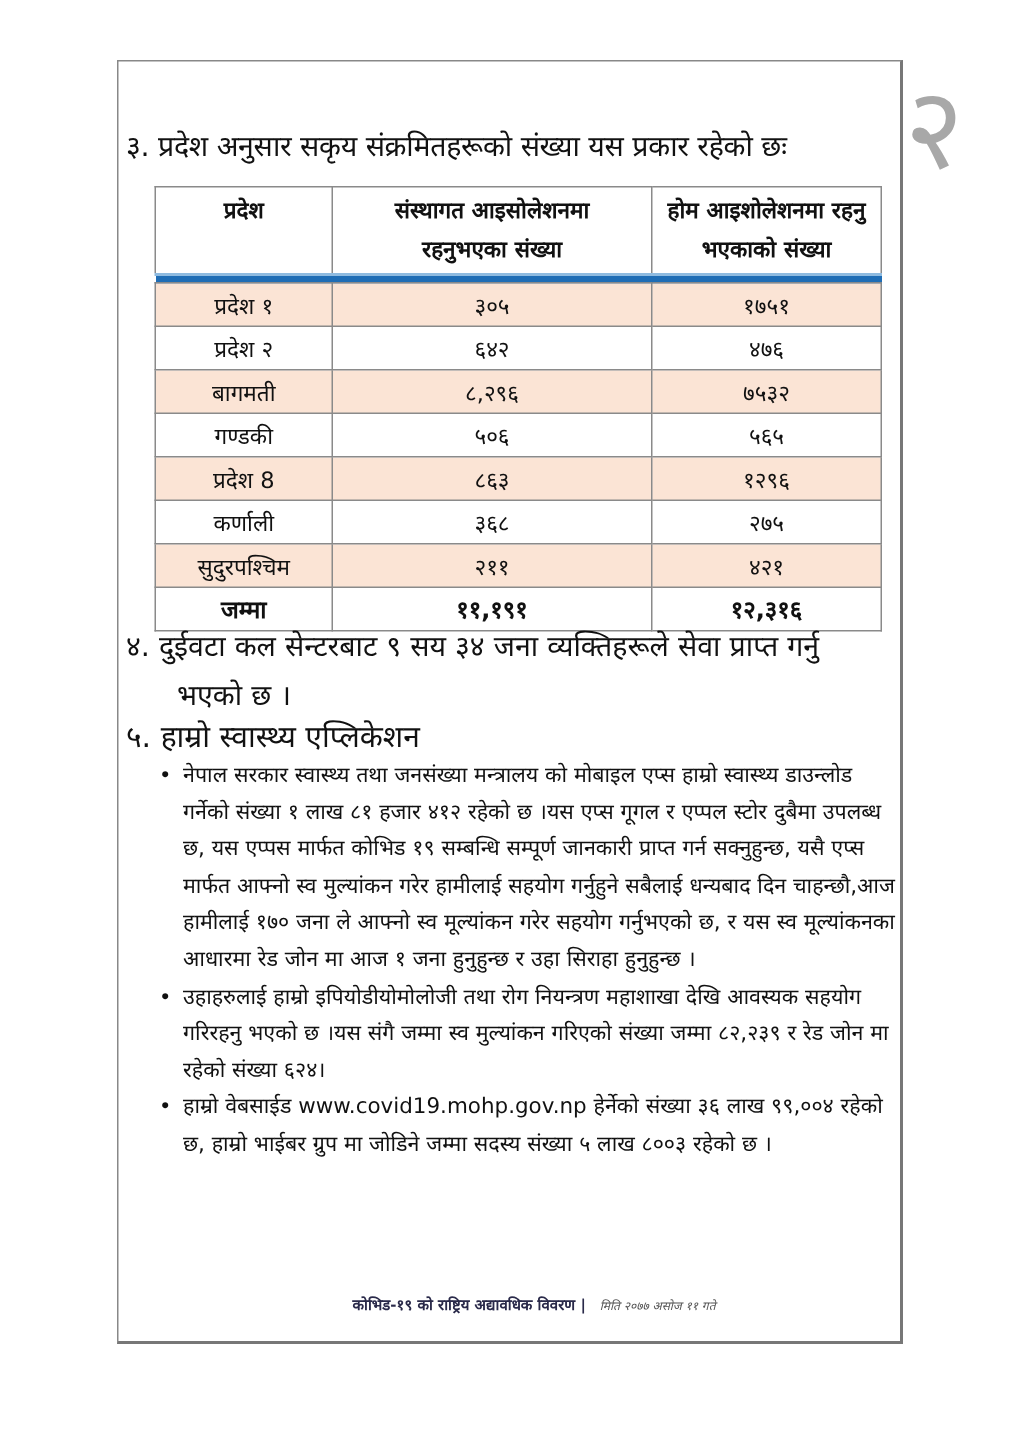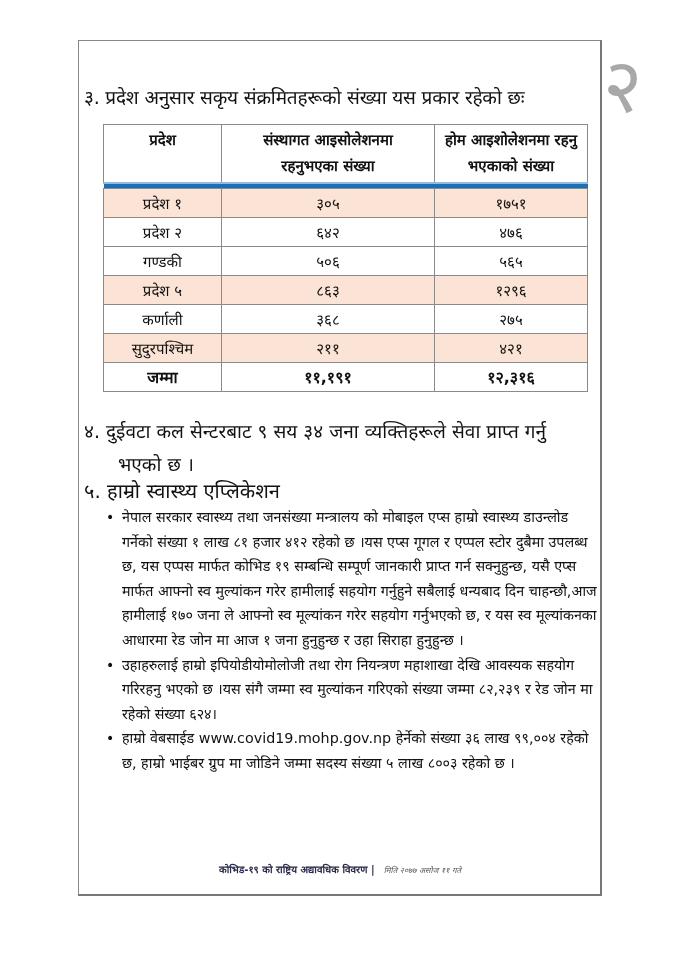--- a/index.html
+++ b/index.html
@@ -22,21 +22,21 @@
   table.prov tr.total td { font-weight: bold; font-size: 16px; }
   table.prov tr.total td.num { font-weight: bold; }
   table.prov tr.total td.num.b { font-weight: bold; }
   .sec4 { position: absolute; left: 84px; top: 404px; width: 516px; font-size: 19px; line-height: 33px; margin-top: 11px; }
   .sec4 .indent { padding-left: 34px; }
   .sec5-title { position: absolute; left: 84px; top: 477px; font-size: 20px; }
   .bullets { position: absolute; left: 104px; top: 505px; width: 496px; font-size: 14.3px; line-height: 24.6px; }
   .bullet { position: relative; padding-left: 18px; margin-bottom: 0; }
   .bullet .dot { position: absolute; left: 2px; top: 0; font-size: 14px; }
   .bullet + .bullet { margin-top: 0; }
-  .footer { position: absolute; left: 78px; width: 524px; top: 862px; text-align: center; font-size: 10px; color: #333; }
+  .footer { position: absolute; left: 78px; width: 524px; top: 862px; text-align: center; font-size: 10px; color: #333; padding-left: 16px; }
   .footer .main { font-weight: bold; color: #2a2a4a; }
   .footer .date { font-style: italic; font-size: 8px; color: #555; margin-left: 6px; }
 </style>
 </head>
 <body>
 
 <div class="page-border"></div>
 <div class="page-number">२</div>
 
 <div class="sec3-title">३. प्रदेश अनुसार सकृय संक्रमितहरूको संख्या यस प्रकार रहेको छः</div>
@@ -62,27 +62,32 @@
     <tr class="shade">
       <td>प्रदेश १</td>
       <td>३०५</td>
       <td>१७५१</td>
     </tr>
     <tr>
       <td>प्रदेश २</td>
       <td>६४२</td>
       <td>४७६</td>
     </tr>
+    <tr class="shade">
+      <td>बागमती</td>
+      <td>८,२९६</td>
+      <td>७५३२</td>
+    </tr>
     <tr>
       <td>गण्डकी</td>
       <td>५०६</td>
       <td>५६५</td>
     </tr>
     <tr class="shade">
-      <td>प्रदेश ५</td>
+      <td>प्रदेश 8</td>
       <td>८६३</td>
       <td>१२९६</td>
     </tr>
     <tr>
       <td>कर्णाली</td>
       <td>३६८</td>
       <td>२७५</td>
     </tr>
     <tr class="shade">
       <td>सुदुरपश्चिम</td>

